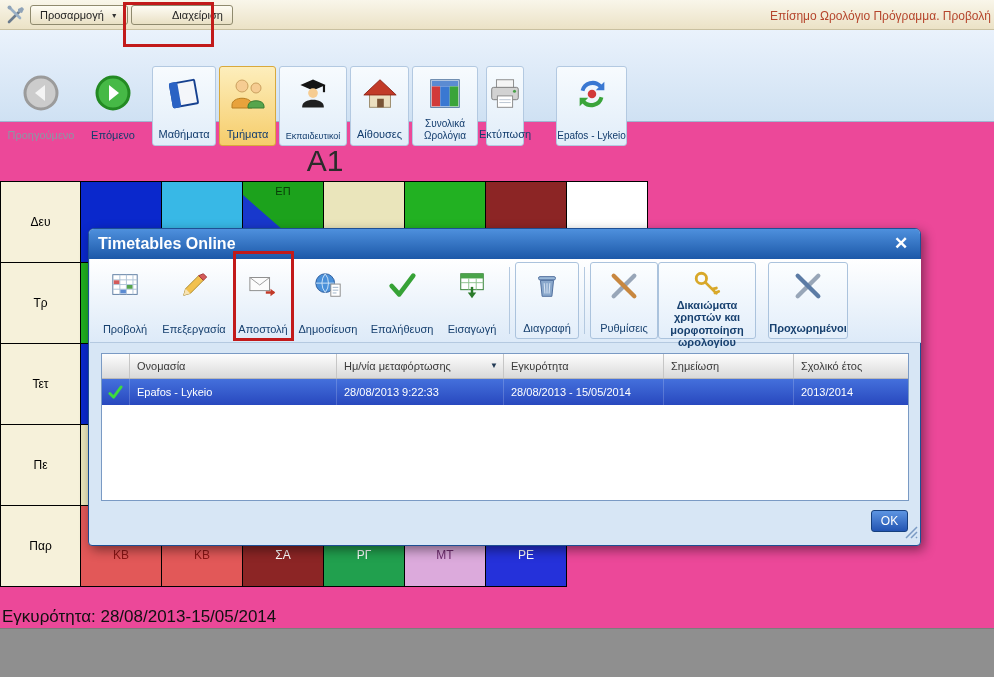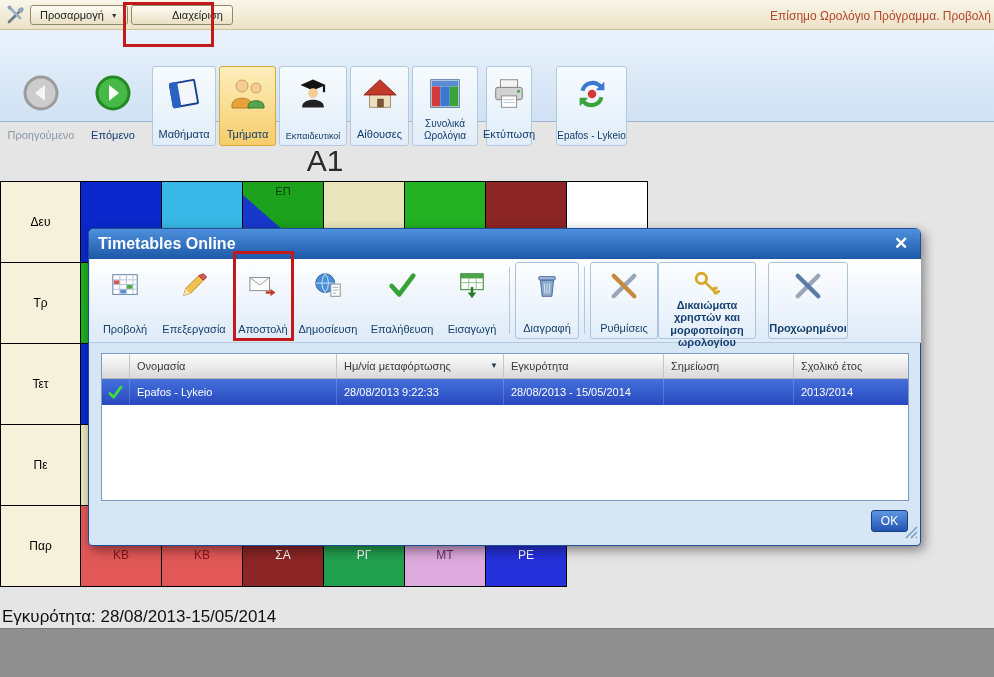--- a/index.html
+++ b/index.html
@@ -1,17 +1,17 @@
 <!DOCTYPE html>
 <html><head>
 <meta charset="utf-8">
 <style>
   * { margin:0; padding:0; box-sizing:border-box; }
   body { font-family:"Liberation Sans", sans-serif; background:#8f8f8f; }
-  .stage { position:relative; width:994px; height:677px; background:#e5e5e5; overflow:hidden; }
+  .stage { position:relative; width:994px; height:677px; background:#ec4899; overflow:hidden; }
 
   
   .topbar { position:absolute; left:0; top:0; width:994px; height:30px;
             background:linear-gradient(#f9f6ea,#ebe2c6); border-bottom:1px solid #c9c0a0; }
   .tools-ico { position:absolute; left:6px; top:5px; }
   .chip { position:absolute; top:5px; height:20px; background:linear-gradient(#fefcf4,#e9e0c4);
           border:1px solid #8f8a6e; border-radius:3px; font-size:11px; color:#222;
           display:flex; align-items:center; padding:0 9px; }
   .chip.customize { left:30px; }
   .chip.manage { left:131px;padding-left:40px; }
@@ -187,21 +187,21 @@
         <svg width="38" height="38" viewBox="0 0 40 40">
             <rect x="5" y="5" width="30" height="29" fill="#fff" stroke="#3f6796"></rect>
             <rect x="6" y="6" width="28" height="6" fill="#5b8bd2"></rect>
             <rect x="6" y="12" width="9" height="21" fill="#d23a3a"></rect>
             <rect x="15" y="12" width="10" height="21" fill="#3a78d2"></rect>
             <rect x="25" y="12" width="9" height="21" fill="#3aa43a"></rect>
           </svg>
       </span>
       <span class="lbl s10">Συνολικά Ωρολόγια</span>
     </div>
-    <div class="rb box" style="left:486px;width:46px">
+    <div class="rb box" style="left:486px;width:38px">
       <span class="ico">
         <svg width="38" height="38" viewBox="0 0 40 40">
             <rect x="11" y="5" width="18" height="9" fill="#f4f4f4" stroke="#8a8a8a"></rect>
             <rect x="6" y="13" width="28" height="13" rx="2" fill="#d2d2d2" stroke="#7b7b7b"></rect>
             <rect x="12" y="22" width="16" height="12" fill="#fff" stroke="#8a8a8a"></rect>
             <path d="M14 26h12M14 29h12" stroke="#b9c4d2"></path>
             <circle cx="30" cy="17" r="1.6" fill="#49a049"></circle>
           </svg>
       </span>
       <span class="lbl">Εκτύπωση</span>

